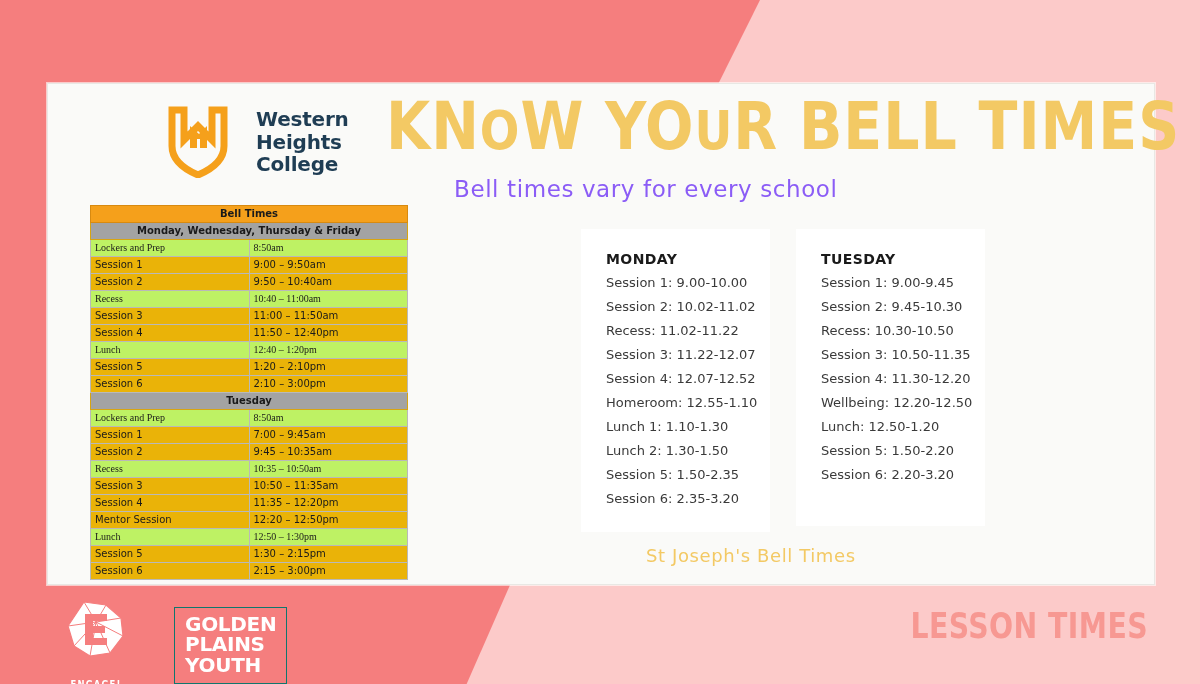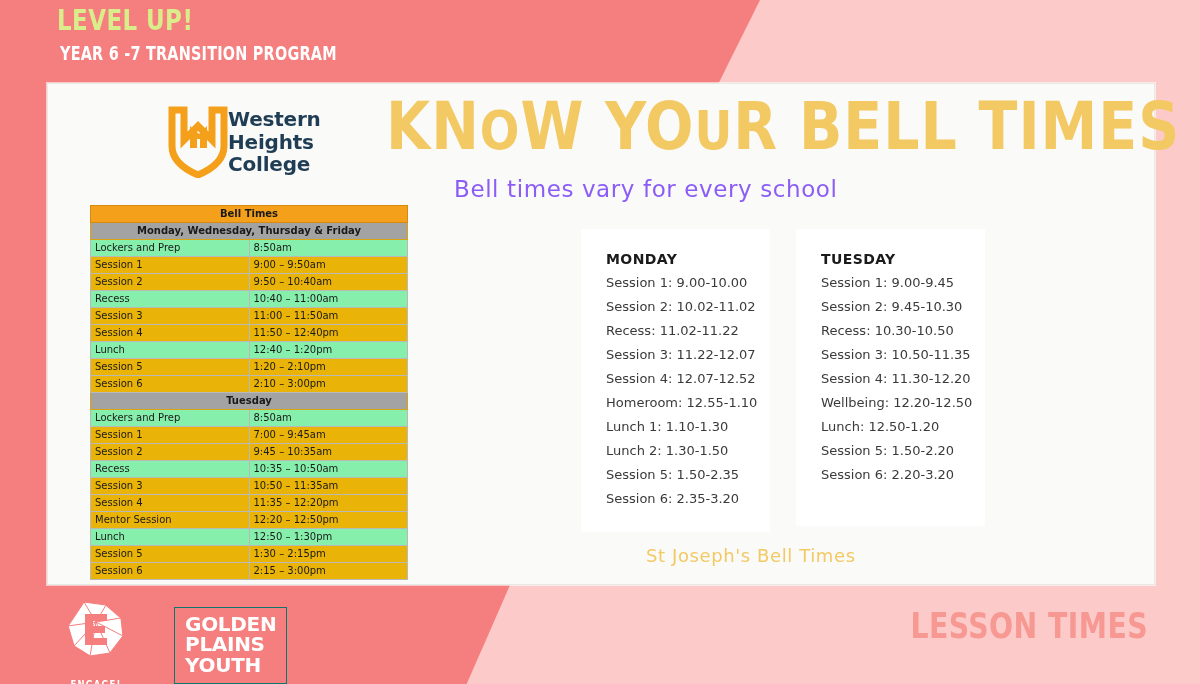--- a/index.html
+++ b/index.html
@@ -44,21 +44,21 @@
   
   .card{
     position:absolute;left:47px;top:83px;width:1106px;height:500px;
     background:#FAFAF8;
     border:1px solid #E8E8E4;
     box-shadow:0 0 0 1px rgba(255,255,255,.6);
     z-index:5;
   }
 
   
-  .logo{position:absolute;left:120px;top:22px;display:flex;align-items:center;gap:0;}
+  .logo{position:absolute;left:120px;top:22px;display:flex;align-items:center;gap:28px;}
   .logo-mark{width:60px;height:72px;flex:none;}
   .logo-text{
     font-family:"DejaVu Sans","Liberation Sans",sans-serif;
     font-weight:bold;font-size:20px;line-height:1.13;color:#1F3D54;
     letter-spacing:-.2px;
   }
 
   
   .big-title{
     position:absolute;left:338px;top:10px;width:760px;
@@ -76,21 +76,21 @@
 
   
   .table-wrap{position:absolute;left:42px;top:121px;width:318px;}
   table.bt{border-collapse:collapse;width:100%;table-layout:fixed;
     font-family:"DejaVu Sans","Liberation Sans",sans-serif;font-size:10px;color:#1A1A1A;}
   table.bt td{border:1px solid #B9B9B9;padding:1px 4px;height:14px;line-height:14px;white-space:nowrap;overflow:hidden;}
   td.col-a{width:152px;}
   td.col-b{width:166px;}
   tr.hdr1 td{background:#F5A01B;text-align:center;font-weight:bold;font-size:10px;border-color:#D88A10;}
   tr.hdr2 td{background:#a3a3a3;text-align:center;font-weight:bold;font-size:10px;border-color:#D8A510;}
-  tr.r-white td{background:#86efac;}
+  tr.r-white td{background:#bef264;font-family:Liberation Serif, serif;}
   tr.r-cream td{background:#eab308;}
 
   
   .panel{position:absolute;background:#FFFFFF;}
   .panel-mon{left:533px;top:145px;width:189px;height:303px;}
   .panel-tue{left:748px;top:145px;width:189px;height:297px;}
   .panel h3{
     margin:0;font-family:"DejaVu Sans","Liberation Sans",sans-serif;
     font-weight:bold;font-size:14px;color:#1A1A1A;letter-spacing:.4px;
   }
@@ -130,24 +130,20 @@
 </head>
 <body>
 
 <div class="slide">
 
   <div class="bg-light"></div>
   <div class="bg-salmon-top"></div>
   <div class="bg-salmon-left"></div>
   <div class="bg-salmon-bottom"></div>
 
-  <div class="hdr">
-    <div class="hdr-title">LEVEL UP!</div>
-    <div class="hdr-sub">YEAR 6 -7 TRANSITION PROGRAM</div>
-  </div>
 
   <div class="card">
 
     <div class="logo">
       <span class="logo-mark">
         <svg viewBox="0 0 60 72" width="60" height="72" aria-hidden="true">
           <path d="M4 4 h12 v30 l14 -14 l14 14 v-30 h12 v36 q0 18 -26 29 q-26 -11 -26 -29 z" fill="none" stroke="#F5A01B" stroke-width="7" stroke-linejoin="miter"></path>
           <path d="M22 20 v22 h7 v-9 h3 v9 h7 v-22 l-8 8 z" fill="#F5A01B"></path>
         </svg>
       </span>

